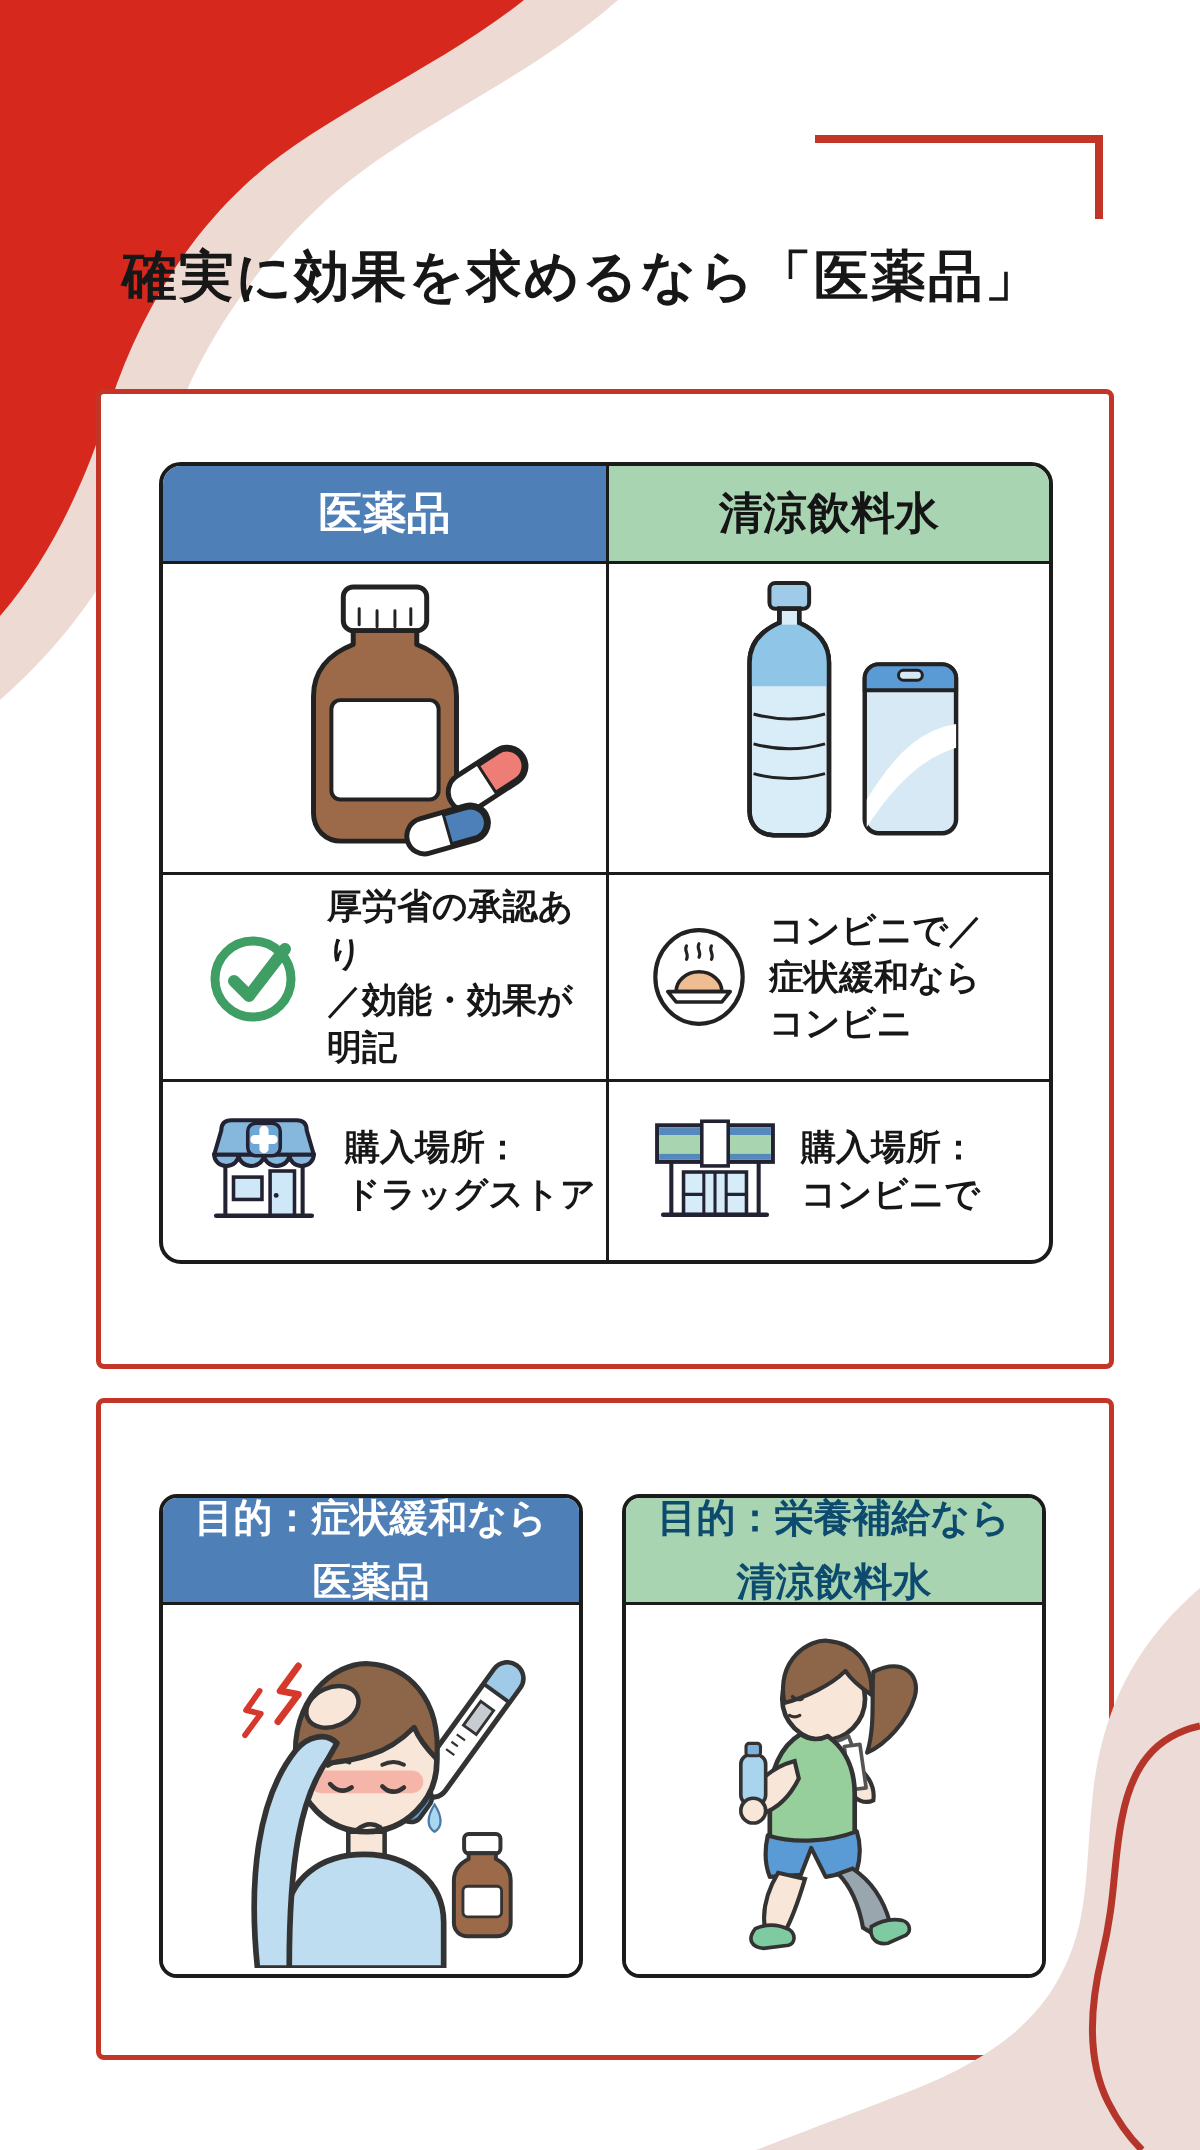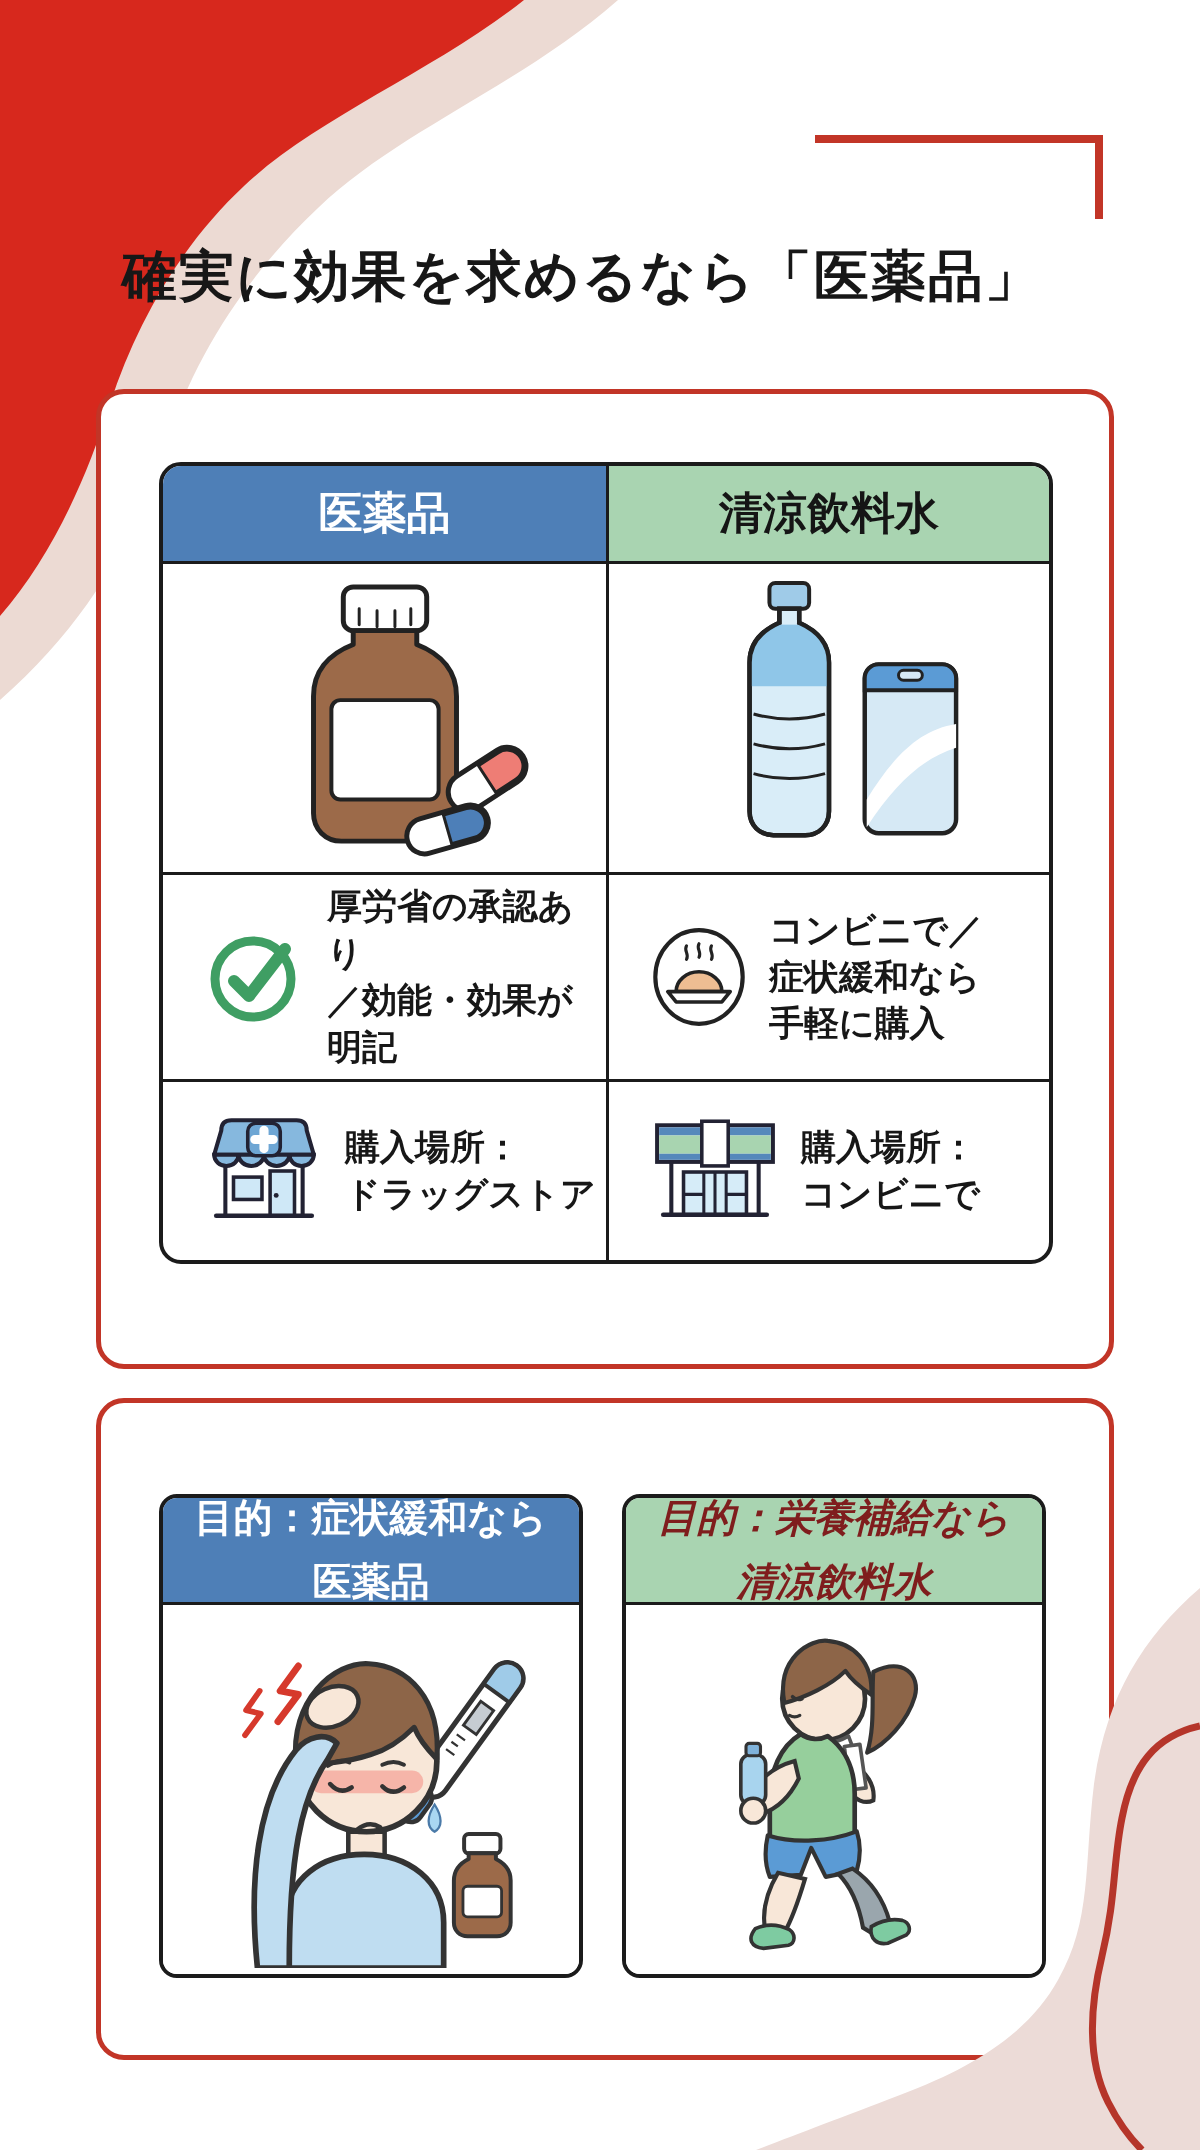--- a/index.html
+++ b/index.html
@@ -4,21 +4,21 @@
 <style>
   html,body{margin:0;padding:0;background:#fff;}
   .canvas{position:relative;width:1200px;height:2150px;background:#ffffff;overflow:hidden;
           font-family:"Liberation Sans","DejaVu Sans",sans-serif;color:#1a1a1a;}
   svg{display:block;}
   .decor{position:absolute;pointer-events:none;}
 
   .title{position:absolute;left:122px;top:240px;font-size:55px;font-weight:700;
          letter-spacing:2px;color:#171717;white-space:nowrap;}
 
-  .red-card{position:absolute;left:96px;width:1008px;border:5px solid #c23527;border-radius:28px;background:#fff;}
+  .red-card{position:absolute;left:96px;width:1008px;border:5px solid #c23527;border-radius:8px;background:#fff;}
   .card1{top:389px;height:970px;}
   .card2{top:1398px;height:652px;}
 
   
   .table{position:absolute;left:58px;top:68px;width:886px;display:grid;
          grid-template-columns:1fr 1fr;grid-template-rows:95px 311px 207px 181px;
          border:4px solid #1b1b1b;border-radius:22px;overflow:hidden;background:#fff;}
   .cell{display:flex;align-items:center;box-sizing:border-box;border-top:3px solid #1b1b1b;}
   .cell.colR{border-left:3px solid #1b1b1b;}
   .cell.rowH{border-top:none;justify-content:center;font-size:44px;font-weight:700;}
@@ -30,21 +30,21 @@
   .iconbox{flex:none;display:flex;align-items:center;justify-content:center;}
 
   
   .panel{position:absolute;top:91px;width:424px;height:484px;border:4px solid #1b1b1b;
          border-radius:18px;background:#fff;overflow:hidden;box-sizing:border-box;}
   .panel-left{left:58px;}
   .panel-right{left:521px;}
   .phead{height:104px;border-bottom:3px solid #1b1b1b;display:flex;flex-direction:column;
          justify-content:center;align-items:center;font-size:39px;font-weight:700;line-height:1.24;gap:16px;}
   .phead.blue{background:#4e7fb7;color:#fff;}
-  .phead.green{background:#a9d4b1;color:#7f1d1d;font-style:italic;}
+  .phead.green{background:#a9d4b1;color:#0c4a6e;}
   .pbody{height:373px;display:flex;align-items:center;justify-content:center;background:#fff;}
 </style>
 </head>
 <body>
 
 <div class="canvas">
 
   <svg class="decor" style="left:0;top:0;" width="660" height="720" viewBox="0 0 660 720">
     <path d="M0,0 H618 C520,86 400,130 318,208 C250,272 196,352 166,444 C140,524 96,616 0,700 Z" fill="#ecdad3"></path>
     <path d="M0,0 H524 C436,70 316,118 244,186 C184,242 138,318 110,404 C86,480 52,556 0,616 Z" fill="#d7281d"></path>
@@ -125,21 +125,21 @@
           <svg width="100" height="104" viewBox="0 0 96 100">
             <ellipse cx="48" cy="50" rx="42" ry="45" fill="#fff" stroke="#222" stroke-width="4"></ellipse>
             <path d="M36,20 c-3,5 3,8 0,13 M48,18 c-3,5 3,8 0,13 M60,20 c-3,5 3,8 0,13" fill="none" stroke="#222" stroke-width="3" stroke-linecap="round"></path>
             <path d="M26,64 a22,19 0 0 1 44,0 z" fill="#eebd92" stroke="#222" stroke-width="3.5" stroke-linejoin="round"></path>
             <path d="M18,64 h60 l-8,10 h-44 z" fill="#fff" stroke="#222" stroke-width="3.5" stroke-linejoin="round"></path>
           </svg>
         </span>
         <div class="txtblock">
           <div>コンビニで／</div>
           <div>症状緩和なら</div>
-          <div>手軽に購入</div>
+          <div>コンビニ</div>
         </div>
       </div>
 
       <div class="cell info">
         <span class="iconbox">
           <svg width="122" height="122" viewBox="0 0 120 120">
             <path d="M18,20 q0,-10 10,-10 h64 q10,0 10,10 l7,24 h-98 Z" fill="#86b8de" stroke="#223" stroke-width="4" stroke-linejoin="round"></path>
             <path d="M11,44 a12,11 0 0 0 24,0 a12.5,11 0 0 0 25,0 a12.5,11 0 0 0 25,0 a12,11 0 0 0 24,0 z" fill="#86b8de" stroke="#223" stroke-width="4"></path>
             <rect x="44" y="13" width="32" height="32" rx="8" fill="#6ea6d4" stroke="#223" stroke-width="3.5"></rect>
             <path d="M60,20 v18 M51,29 h18" stroke="#fff" stroke-width="9" stroke-linecap="round"></path>

